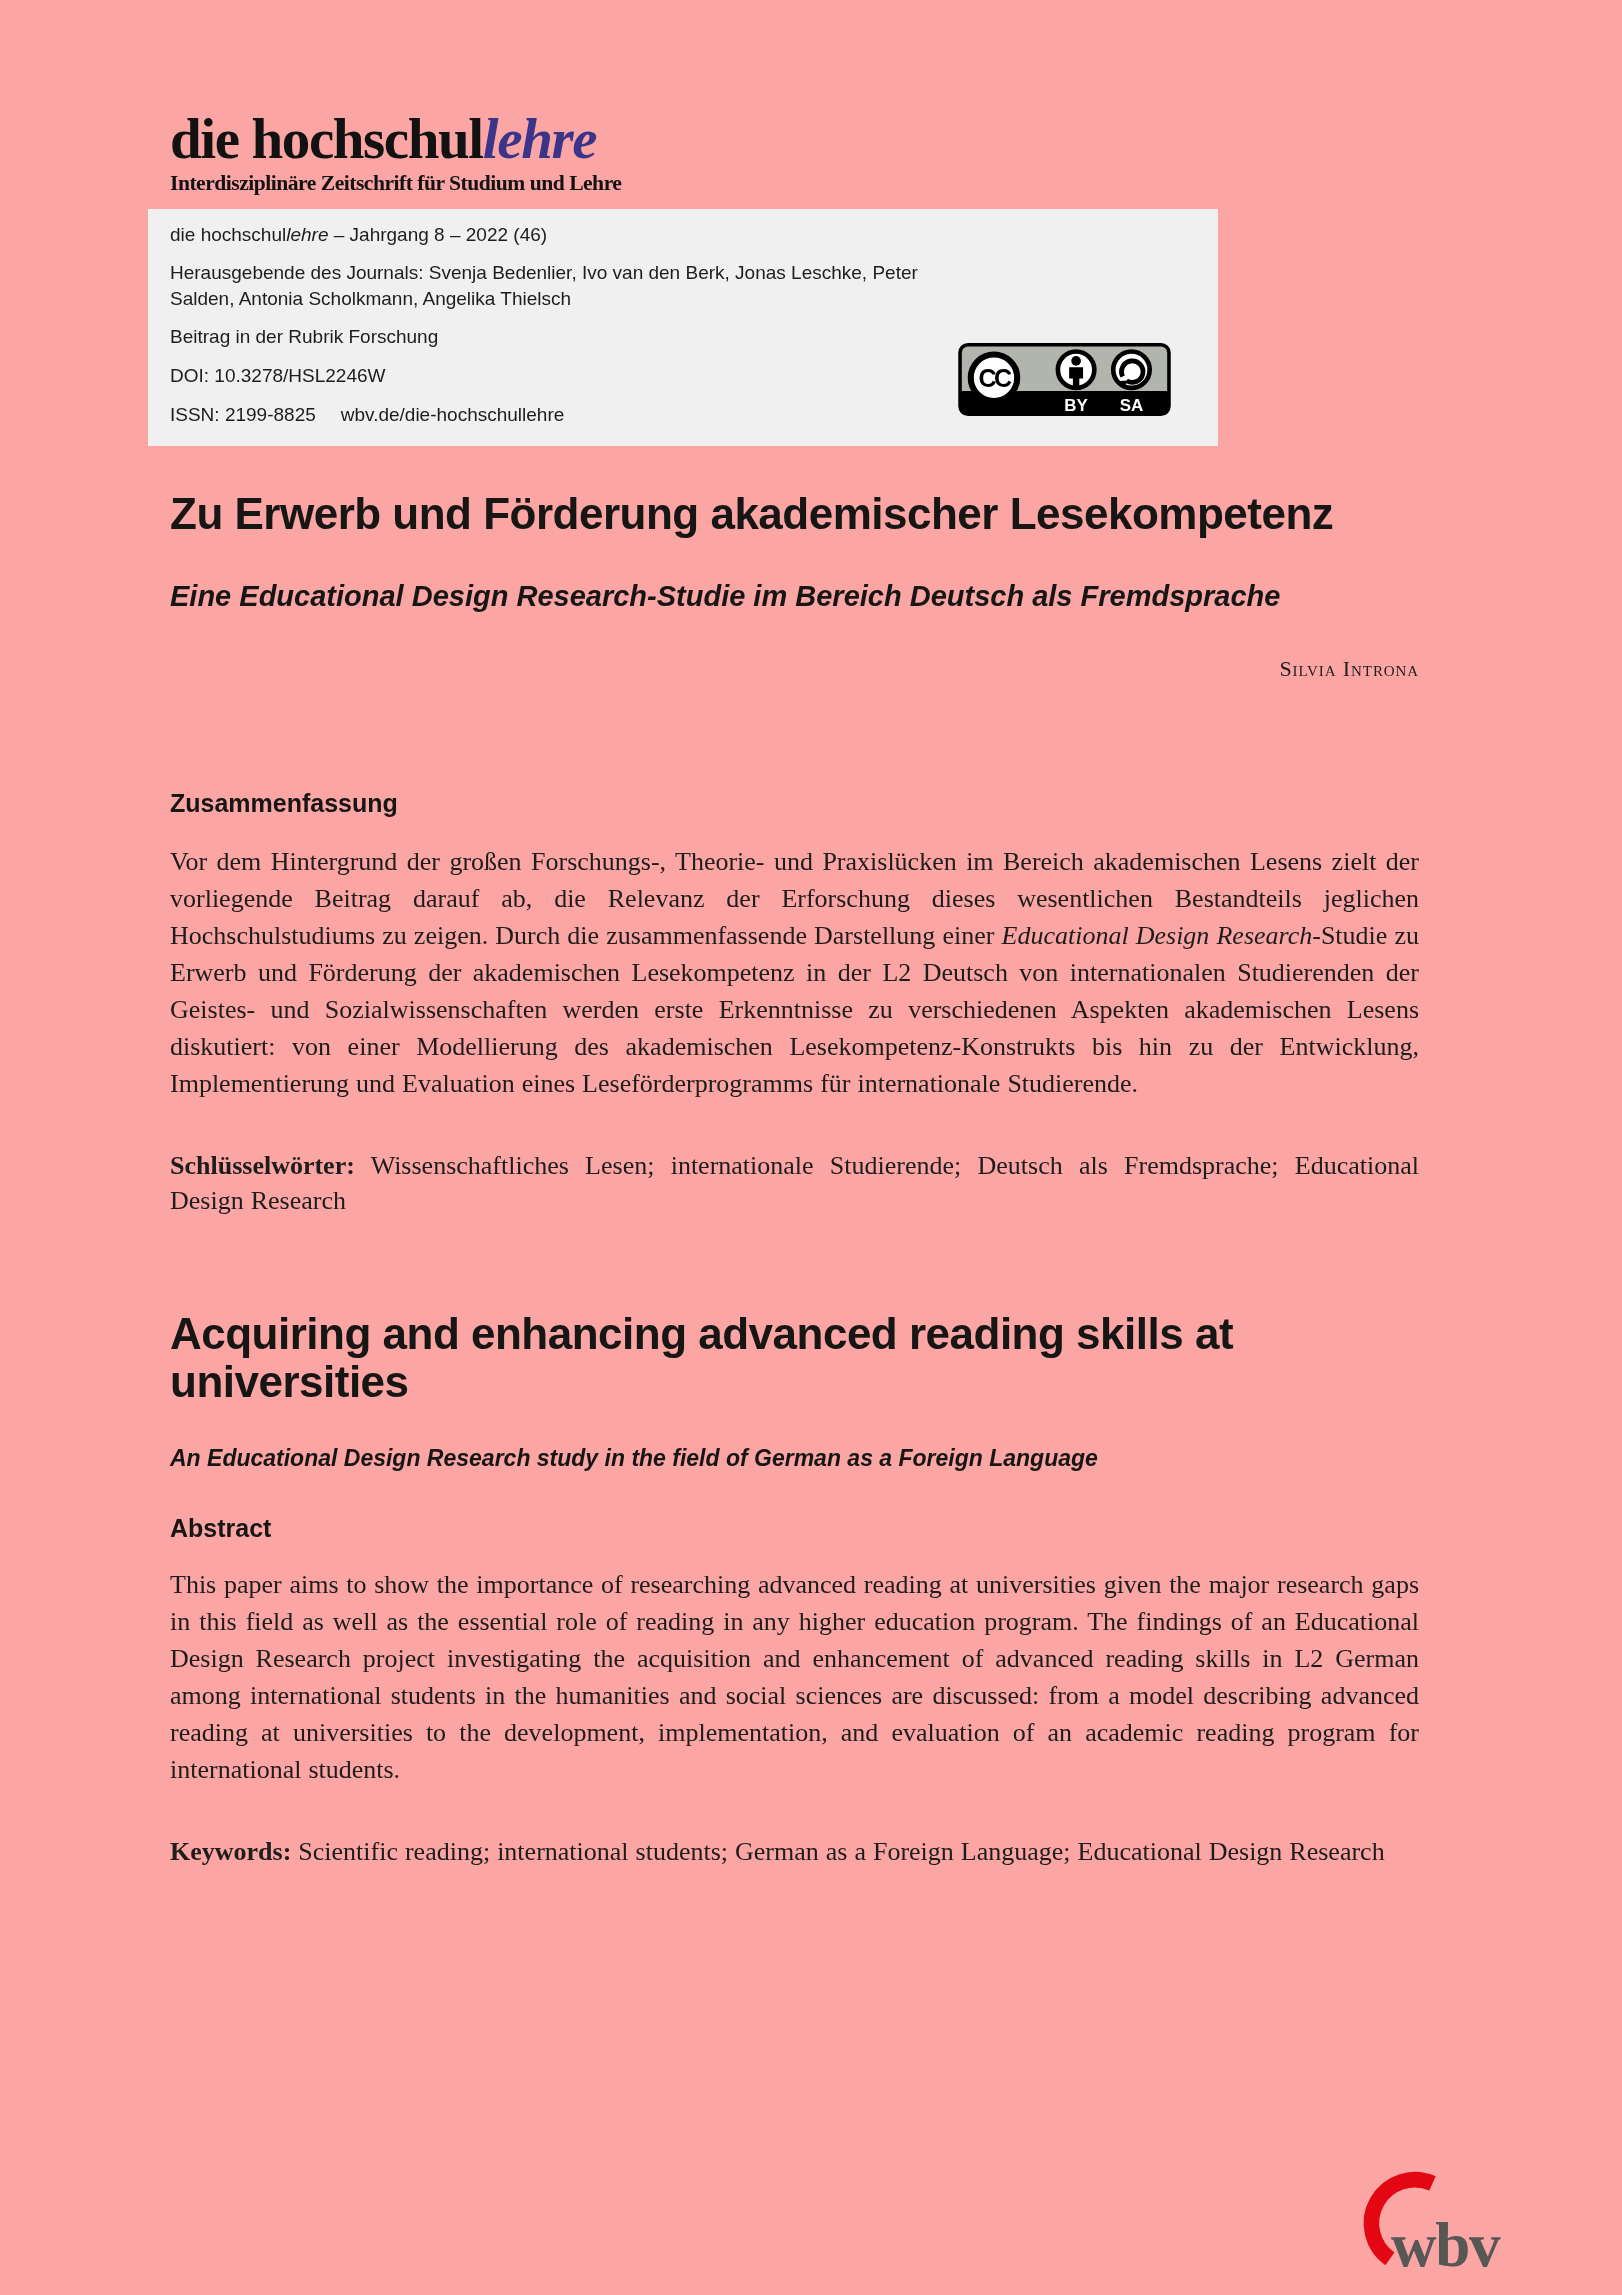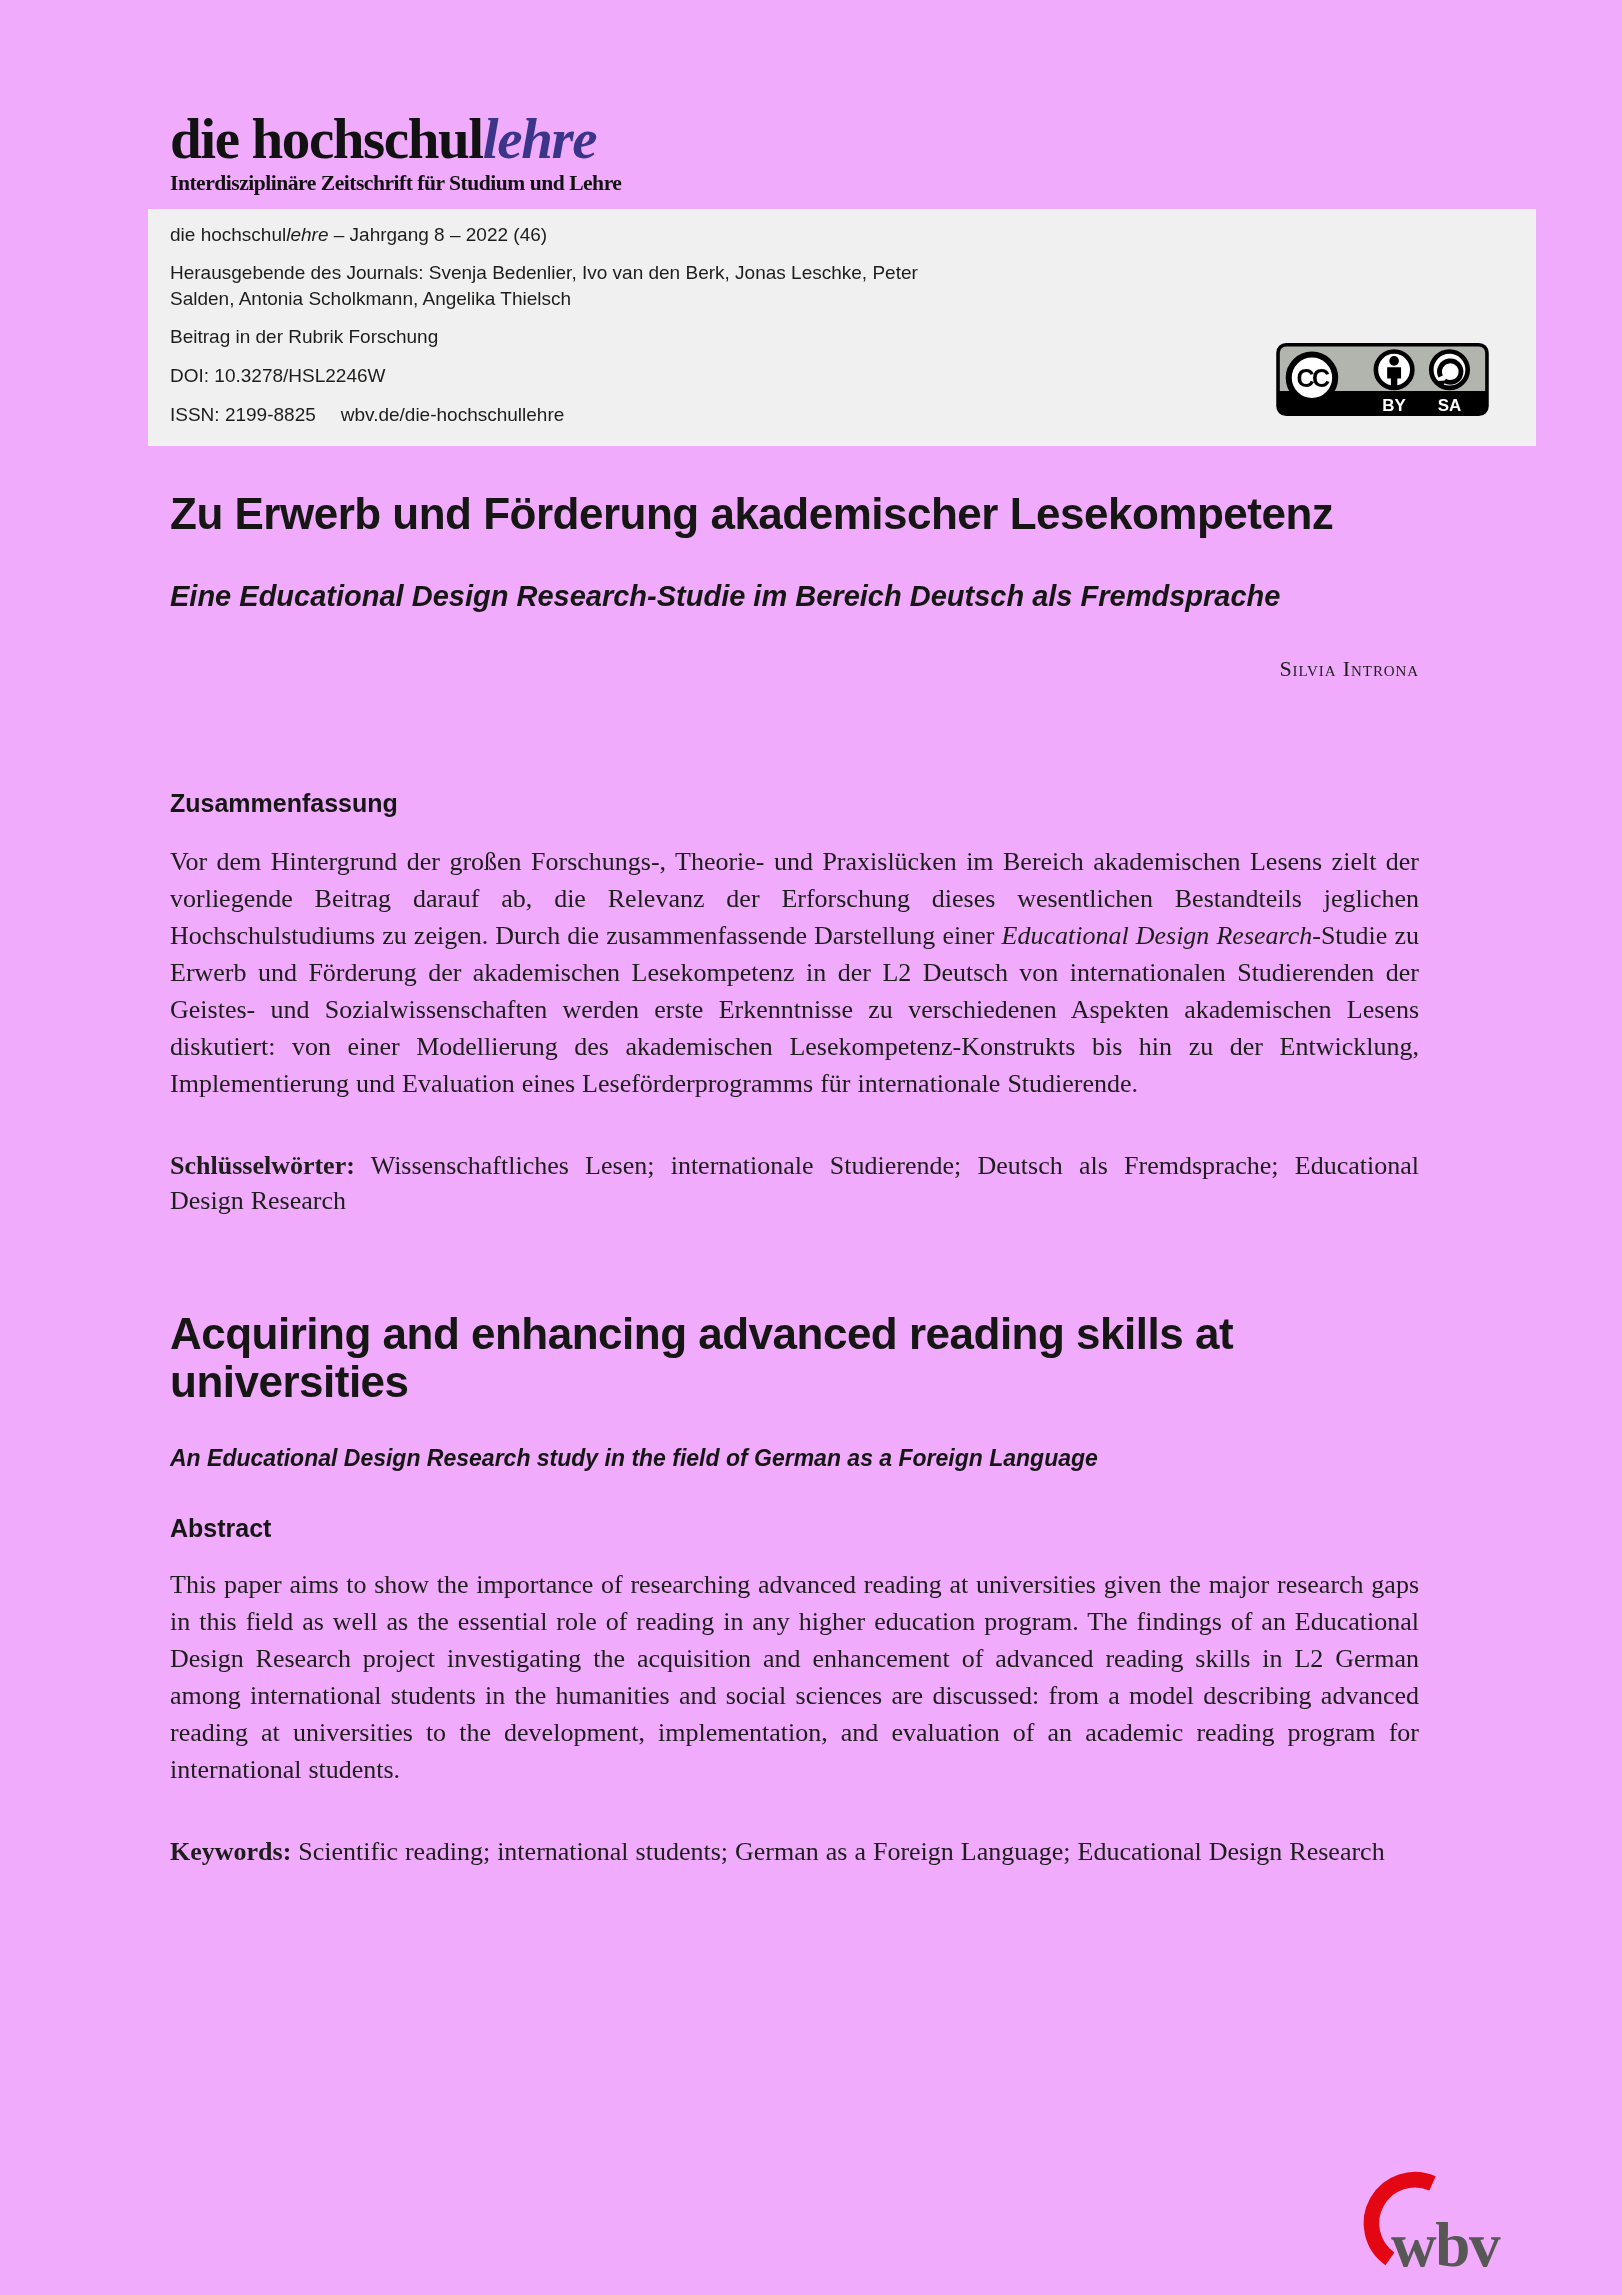--- a/index.html
+++ b/index.html
@@ -1,26 +1,26 @@
 <!DOCTYPE html>
 <html lang="de" style="font-size:7.3px"><head>
 <meta charset="utf-8">
 <style>
   html,body{margin:0;padding:0;background:#ffffff;}
   body{width:1623px;height:2295px;font-family:"Liberation Serif",serif;color:#1d1d1b;}
-  .page{position:relative;width:1623px;height:2295px;overflow:hidden;background:#f0abfc;}
+  .page{position:relative;width:1623px;height:2295px;overflow:hidden;background:#fca5a5;}
   .content{box-sizing:border-box;padding:109px 204px 0 170px;}
 
   
   .masthead-title{font-family:"Liberation Serif",serif;font-weight:bold;font-size:57px;line-height:1.05;letter-spacing:-1.4px;color:#121212;}
   .masthead-title .accent{font-style:italic;color:#3b3589;}
   .masthead-sub{font-family:"Liberation Serif",serif;font-weight:bold;font-size:21.6px;letter-spacing:-0.5px;margin-top:1.8px;color:#121212;}
 
   
-  .info-box{position:relative;box-sizing:border-box;margin:13.8px 0 0 -22.5px;width:1388px;background:#f0f0f1;
+  .info-box{position:relative;box-sizing:border-box;margin:13.8px 0 0 -22.5px;width:1070px;background:#f0f0f1;
             padding:13px 285px 17.4px 22.5px;font-family:"Liberation Sans",sans-serif;font-size:19px;line-height:26px;color:#1d1d1b;}
   .info-box p{margin:0;}
   .info-box p.mt{margin-top:12px;}
   .info-box p.mt2{margin-top:13px;}
   .info-box .it{font-style:italic;}
   .info-box .editors{max-width:790px;}
   .info-box .site{margin-left:25px;}
   .cc-badge{position:absolute;right:46px;top:133px;display:block;line-height:0;}
 
   

